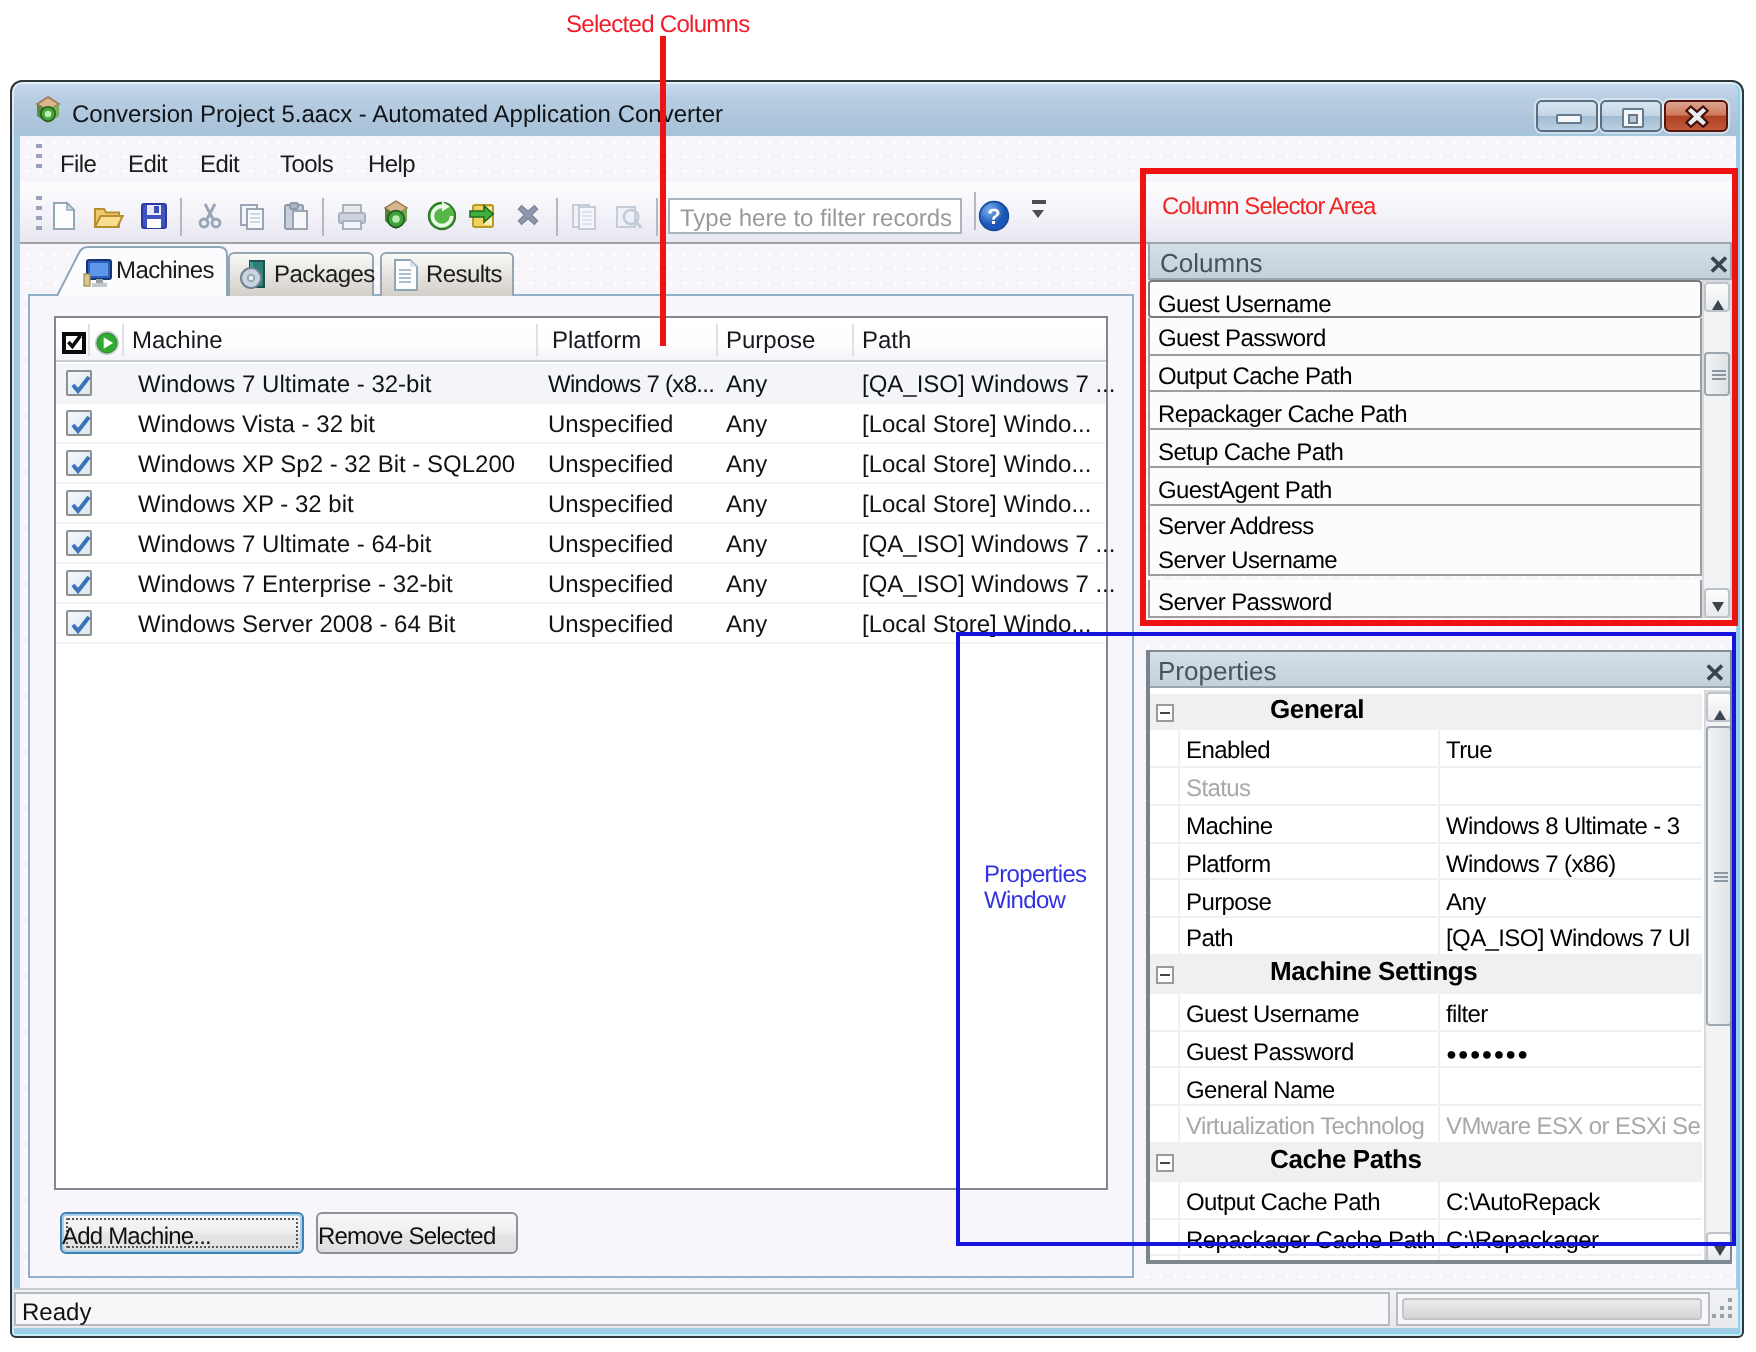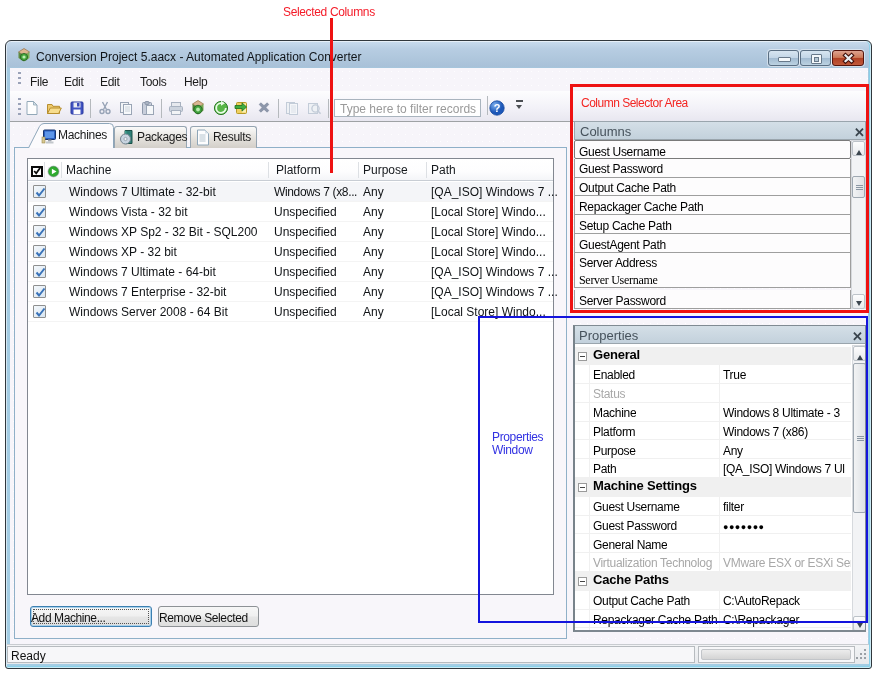--- a/index.html
+++ b/index.html
@@ -103,21 +103,21 @@
 .arr.dn { left:3px; top:6px; border-top:5px solid #3c464f; }
 .gripper3 { position:absolute; left:3px; width:7px; height:5px;
   background:repeating-linear-gradient(to bottom,#8b97a3 0 1px, transparent 1px 2px); }
 
 
 #proppanel { left:563px; top:257px; width:293px; height:307px; z-index:2; background:#fff; border:1px solid #808b93; border-left:2px solid #78838b; border-bottom:2px solid #7e8890; overflow:hidden; }
 #prophead { position:absolute; left:-2px; top:-1px; width:293px; height:19px; border:1px solid #9aa5ad;
   background:linear-gradient(to bottom,#d4dfe7,#c3d1dc); }
 #prophead .t { position:absolute; left:5px; top:2px; font-size:13px; color:#46525c; }
 .prow { position:absolute; left:0; width:276px; height:20px; font-size:12px; letter-spacing:-0.3px; color:#000; border-bottom:1px solid #f0f0f0; background:#fff; }
-.prow.cat .nm { font-size:13px; letter-spacing:-0.2px; top:0; }
+.prow.cat .nm { font-size:13px; letter-spacing:-0.2px; top:0;margin-left:42px; }
 .prow.cat { background:#f0f0f0; font-weight:bold; border-bottom:none; }
 .prow .nm { position:absolute; left:18px; top:3px; white-space:nowrap; overflow:hidden; max-width:126px; }
 .prow .vl { position:absolute; left:148px; top:3px; white-space:nowrap; overflow:hidden; width:128px; }
 .prow .sepv { position:absolute; left:144px; top:0; width:1px; height:20px; background:#f0f0f0; }
 .prow .sepg { position:absolute; left:14px; top:0; width:1px; height:20px; background:#f0f0f0; }
 .prow.gray .nm, .prow.gray .vl { color:#a8a8a8; }
 .minus { position:absolute; left:3px; top:5px; width:9px; height:9px; border:1px solid #9a9a9a; background:#fff; }
 .minus:after { content:""; position:absolute; left:1px; top:3px; width:5px; height:1px; background:#444; }
 
 
@@ -399,21 +399,21 @@
             <span class="t">Columns</span>
             <span class="xbtn" style="left:279px;">✕</span>
           </div>
         <div class="citem" style="top:19.0px; height:18.8px;border:1px solid #7a7a7a; border-radius:2px;">Guest Username</div>
           <div class="citem" style="top:37.8px; height:18.8px;">Guest Password</div>
           <div class="citem" style="top:56.6px; height:18.8px;">Output Cache Path</div>
           <div class="citem" style="top:75.4px; height:18.8px;">Repackager Cache Path</div>
           <div class="citem" style="top:94.2px; height:18.8px;">Setup Cache Path</div>
           <div class="citem" style="top:113.0px; height:18.8px;">GuestAgent Path</div>
           <div class="citem" style="top:131.8px; height:18.8px;">Server Address</div>
-          <div class="citem" style="top:148px; height:18.8px;font-family:Liberation Serif, serif;">Server Username</div>
+          <div class="citem" style="top:148px; height:18.8px;">Server Username</div>
           <div class="citem" style="top:169.4px; height:18.8px;">Server Password</div>
           <div class="sb" style="left:277px; top:19px; height:169px;">
             <div class="sbbtn" style="top:0px;">
               <div class="arr up"></div>
             </div>
             <div class="sbthumb" style="top:35px; height:22px;">
               <div class="gripper3" style="top:8px;"></div>
             </div>
             <div class="sbbtn" style="top:153px;">
               <div class="arr dn"></div>

